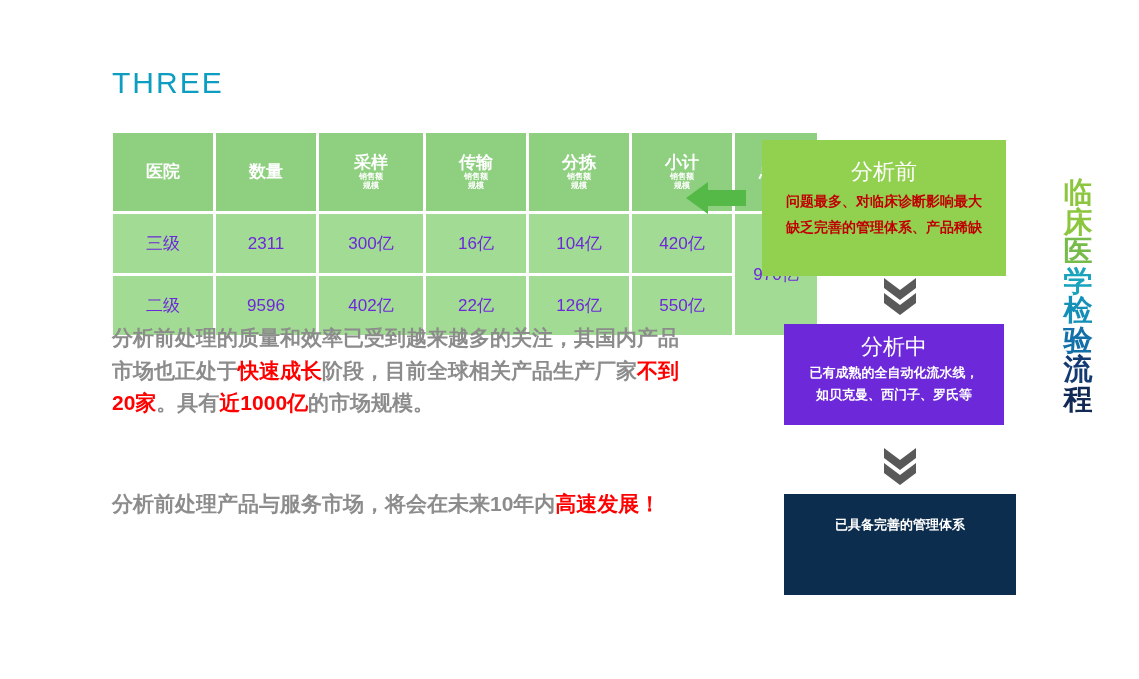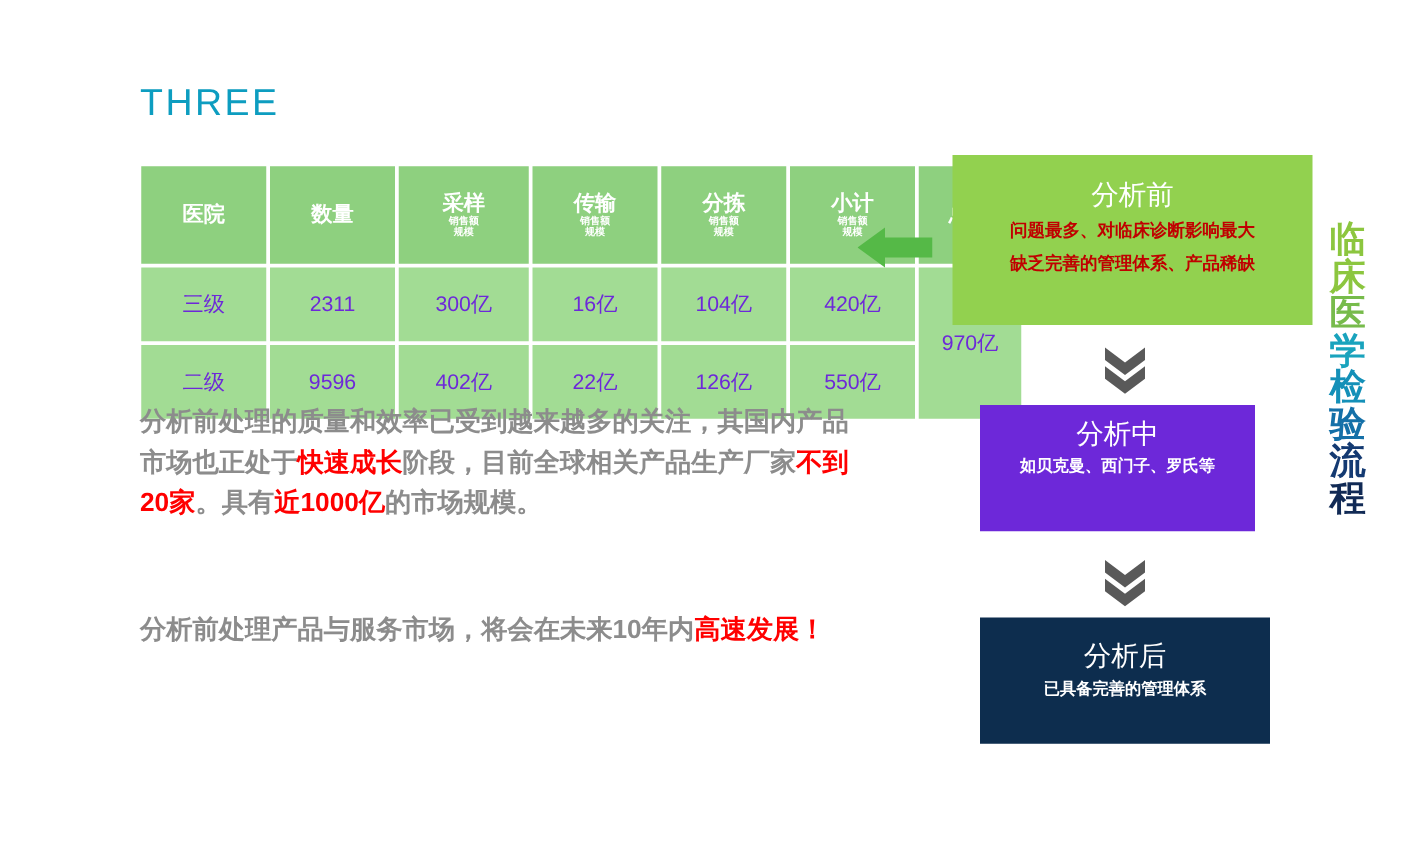--- a/index.html
+++ b/index.html
@@ -122,22 +122,22 @@
   }
   .flow-desc {
     font-size: 13px;
     font-weight: bold;
     line-height: 1.32;
     display: block;
   }
 
   #box-pre {
     left: 762px;
-    top: 124px;
-    width: 288px;
+    top: 140px;
+    width: 244px;
     height: 136px;
     background: #92d14f;
     padding-top: 19px;
   }
   #box-pre .flow-desc {
     color: #c00000;
     font-size: 14px;
     margin-top: 7px;
     font-family: "DejaVu Serif", "Liberation Serif", serif;
     font-weight: bold;
@@ -270,30 +270,30 @@
   <span class="flow-desc">缺乏完善的管理体系、产品稀缺</span>
 </div>
 
 <svg id="connector-1" class="chevron-connector" viewBox="0 0 32 40">
   <polygon points="0,2 16,14 32,2 32,12 16,24 0,12" fill="#595959"></polygon>
   <polygon points="0,17 16,29 32,17 32,27 16,39 0,27" fill="#595959"></polygon>
 </svg>
 
 <div id="box-mid" class="flow-box">
   <span class="flow-title">分析中</span>
+  <span class="flow-desc">已有成熟的全自动化流水线，</span>
   <span class="flow-desc">如贝克曼、西门子、罗氏等</span>
 </div>
 
 <svg id="connector-2" class="chevron-connector" viewBox="0 0 32 40">
   <polygon points="0,2 16,14 32,2 32,12 16,24 0,12" fill="#595959"></polygon>
   <polygon points="0,17 16,29 32,17 32,27 16,39 0,27" fill="#595959"></polygon>
 </svg>
 
 <div id="box-post" class="flow-box">
-  <span class="flow-title">分析后</span>
   <span class="flow-desc">已具备完善的管理体系</span>
 </div>
 
 <div id="vertical-label">
   <span style="color:#8cc63f;">临</span>
   <span style="color:#8cc63f;">床</span>
   <span style="color:#77bb4b;">医</span>
   <span style="color:#19a3bd;">学</span>
   <span style="color:#1490b8;">检</span>
   <span style="color:#1470a8;">验</span>

